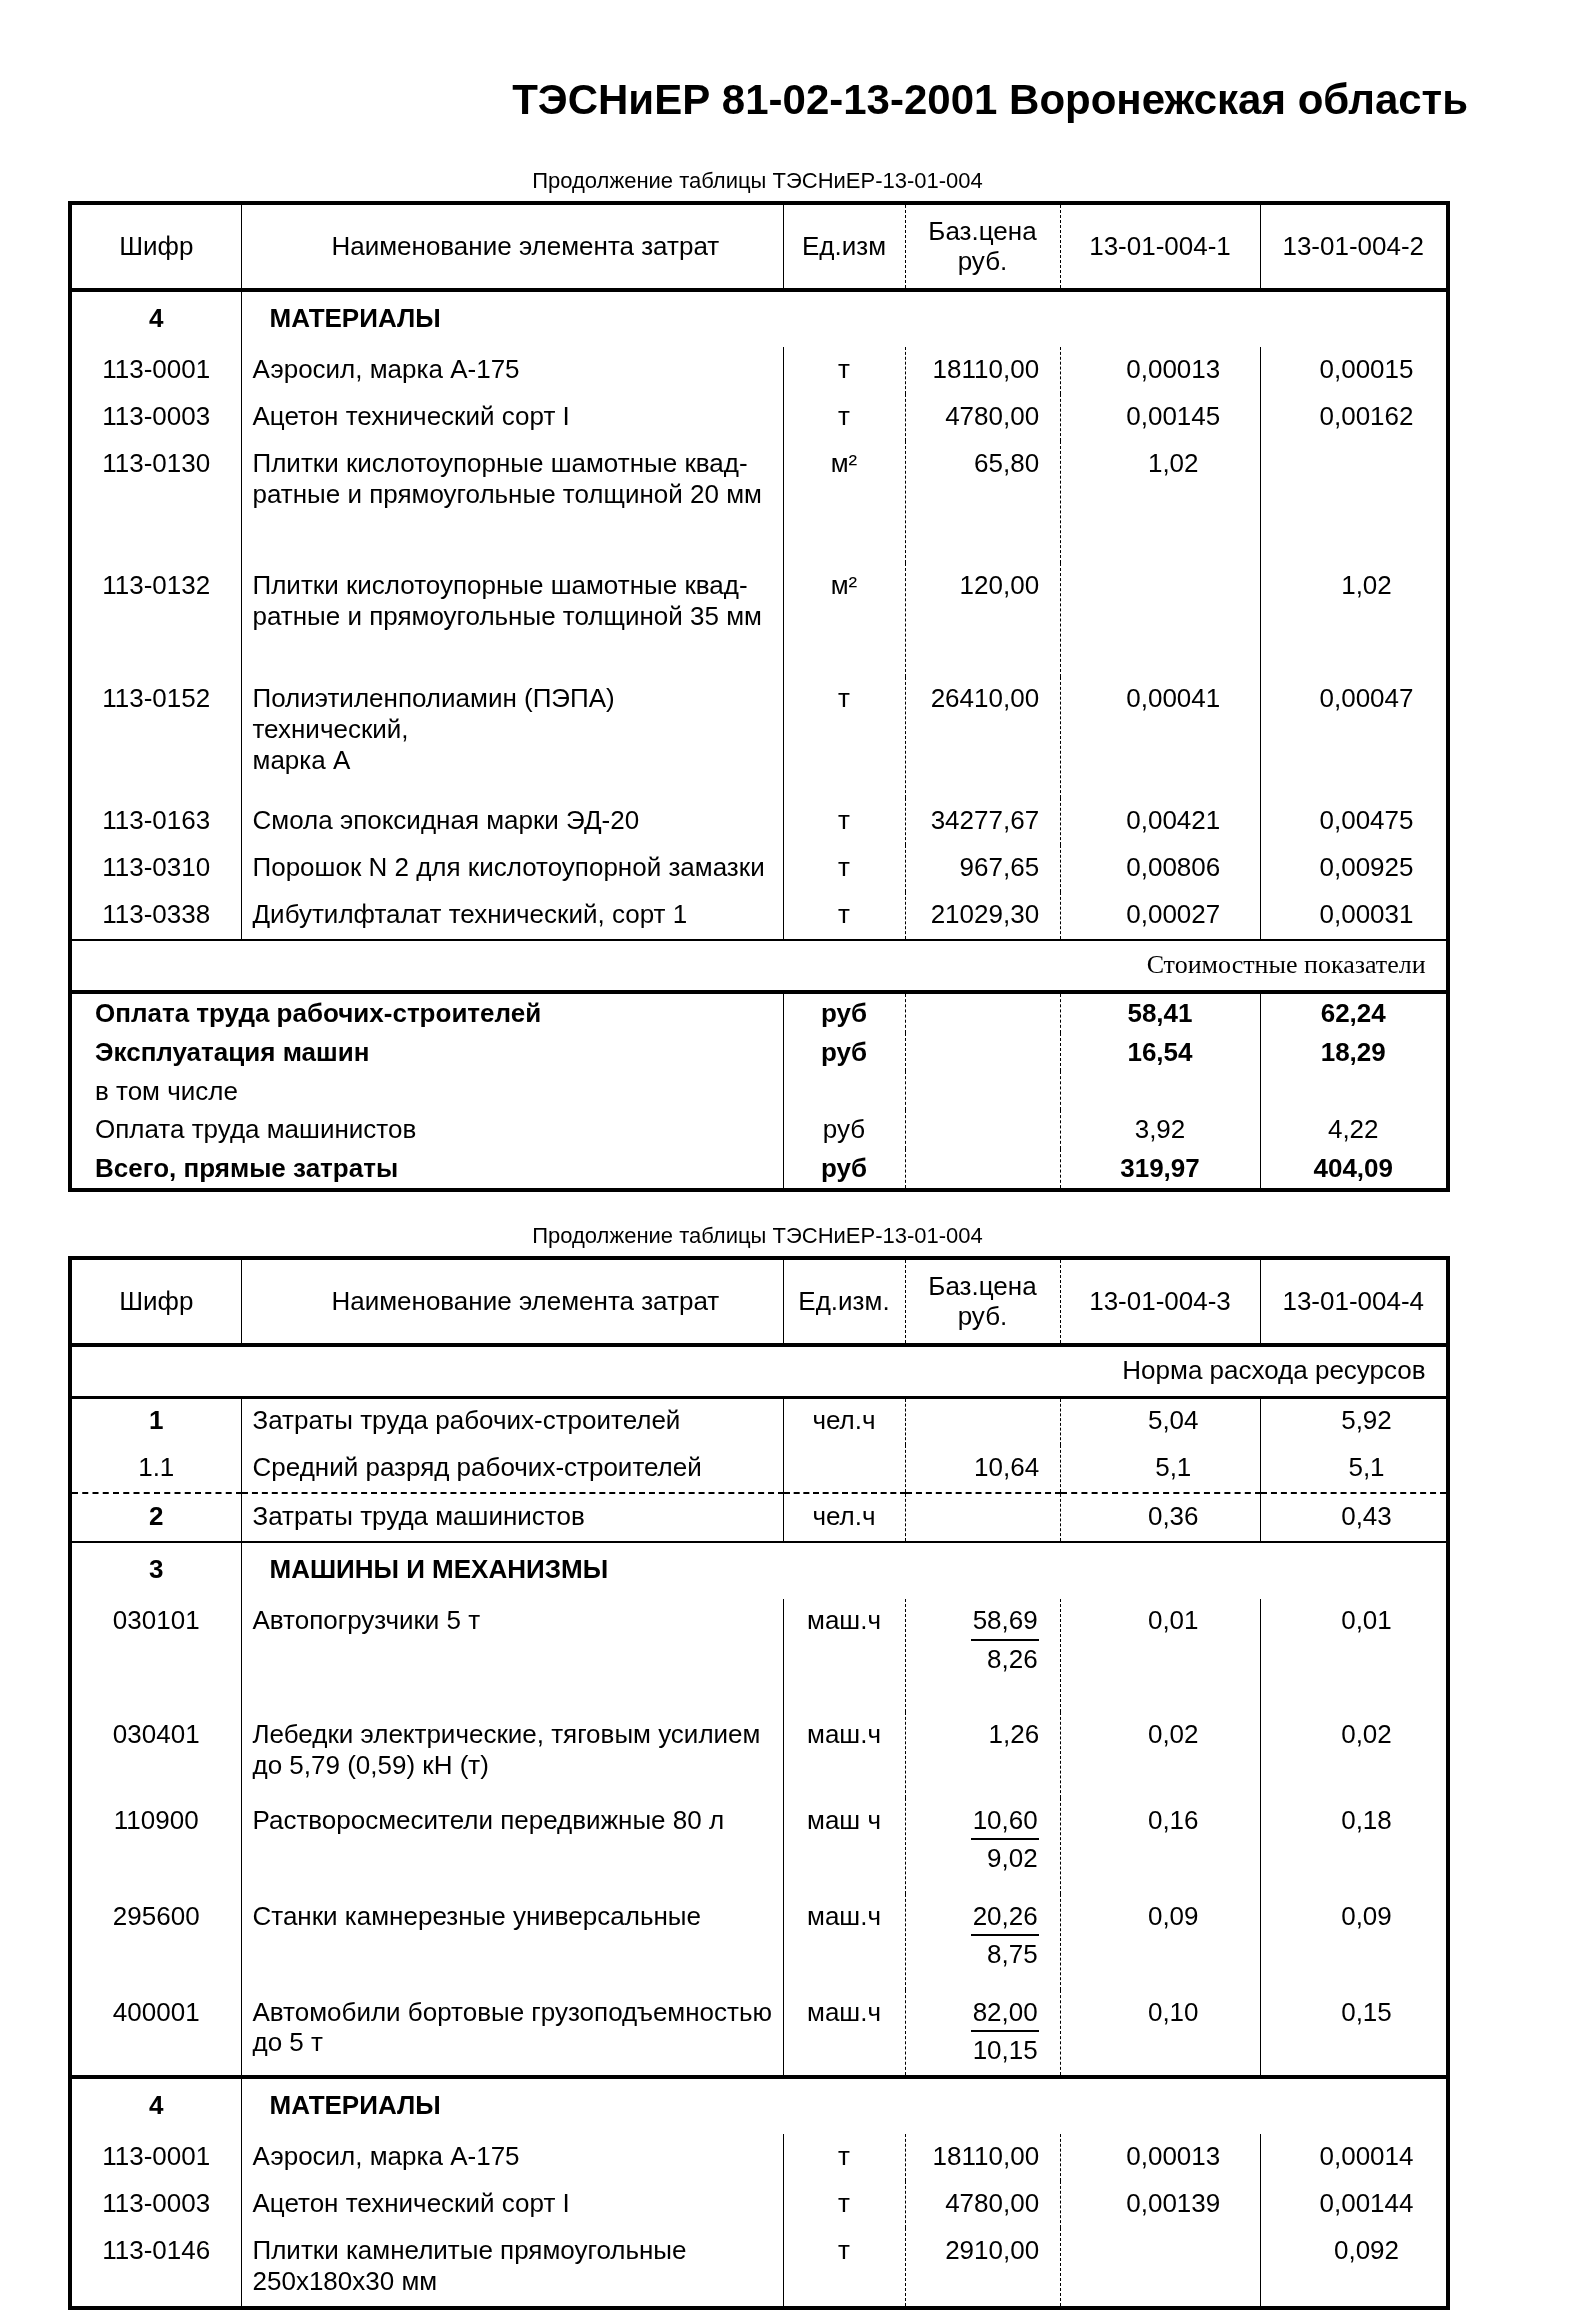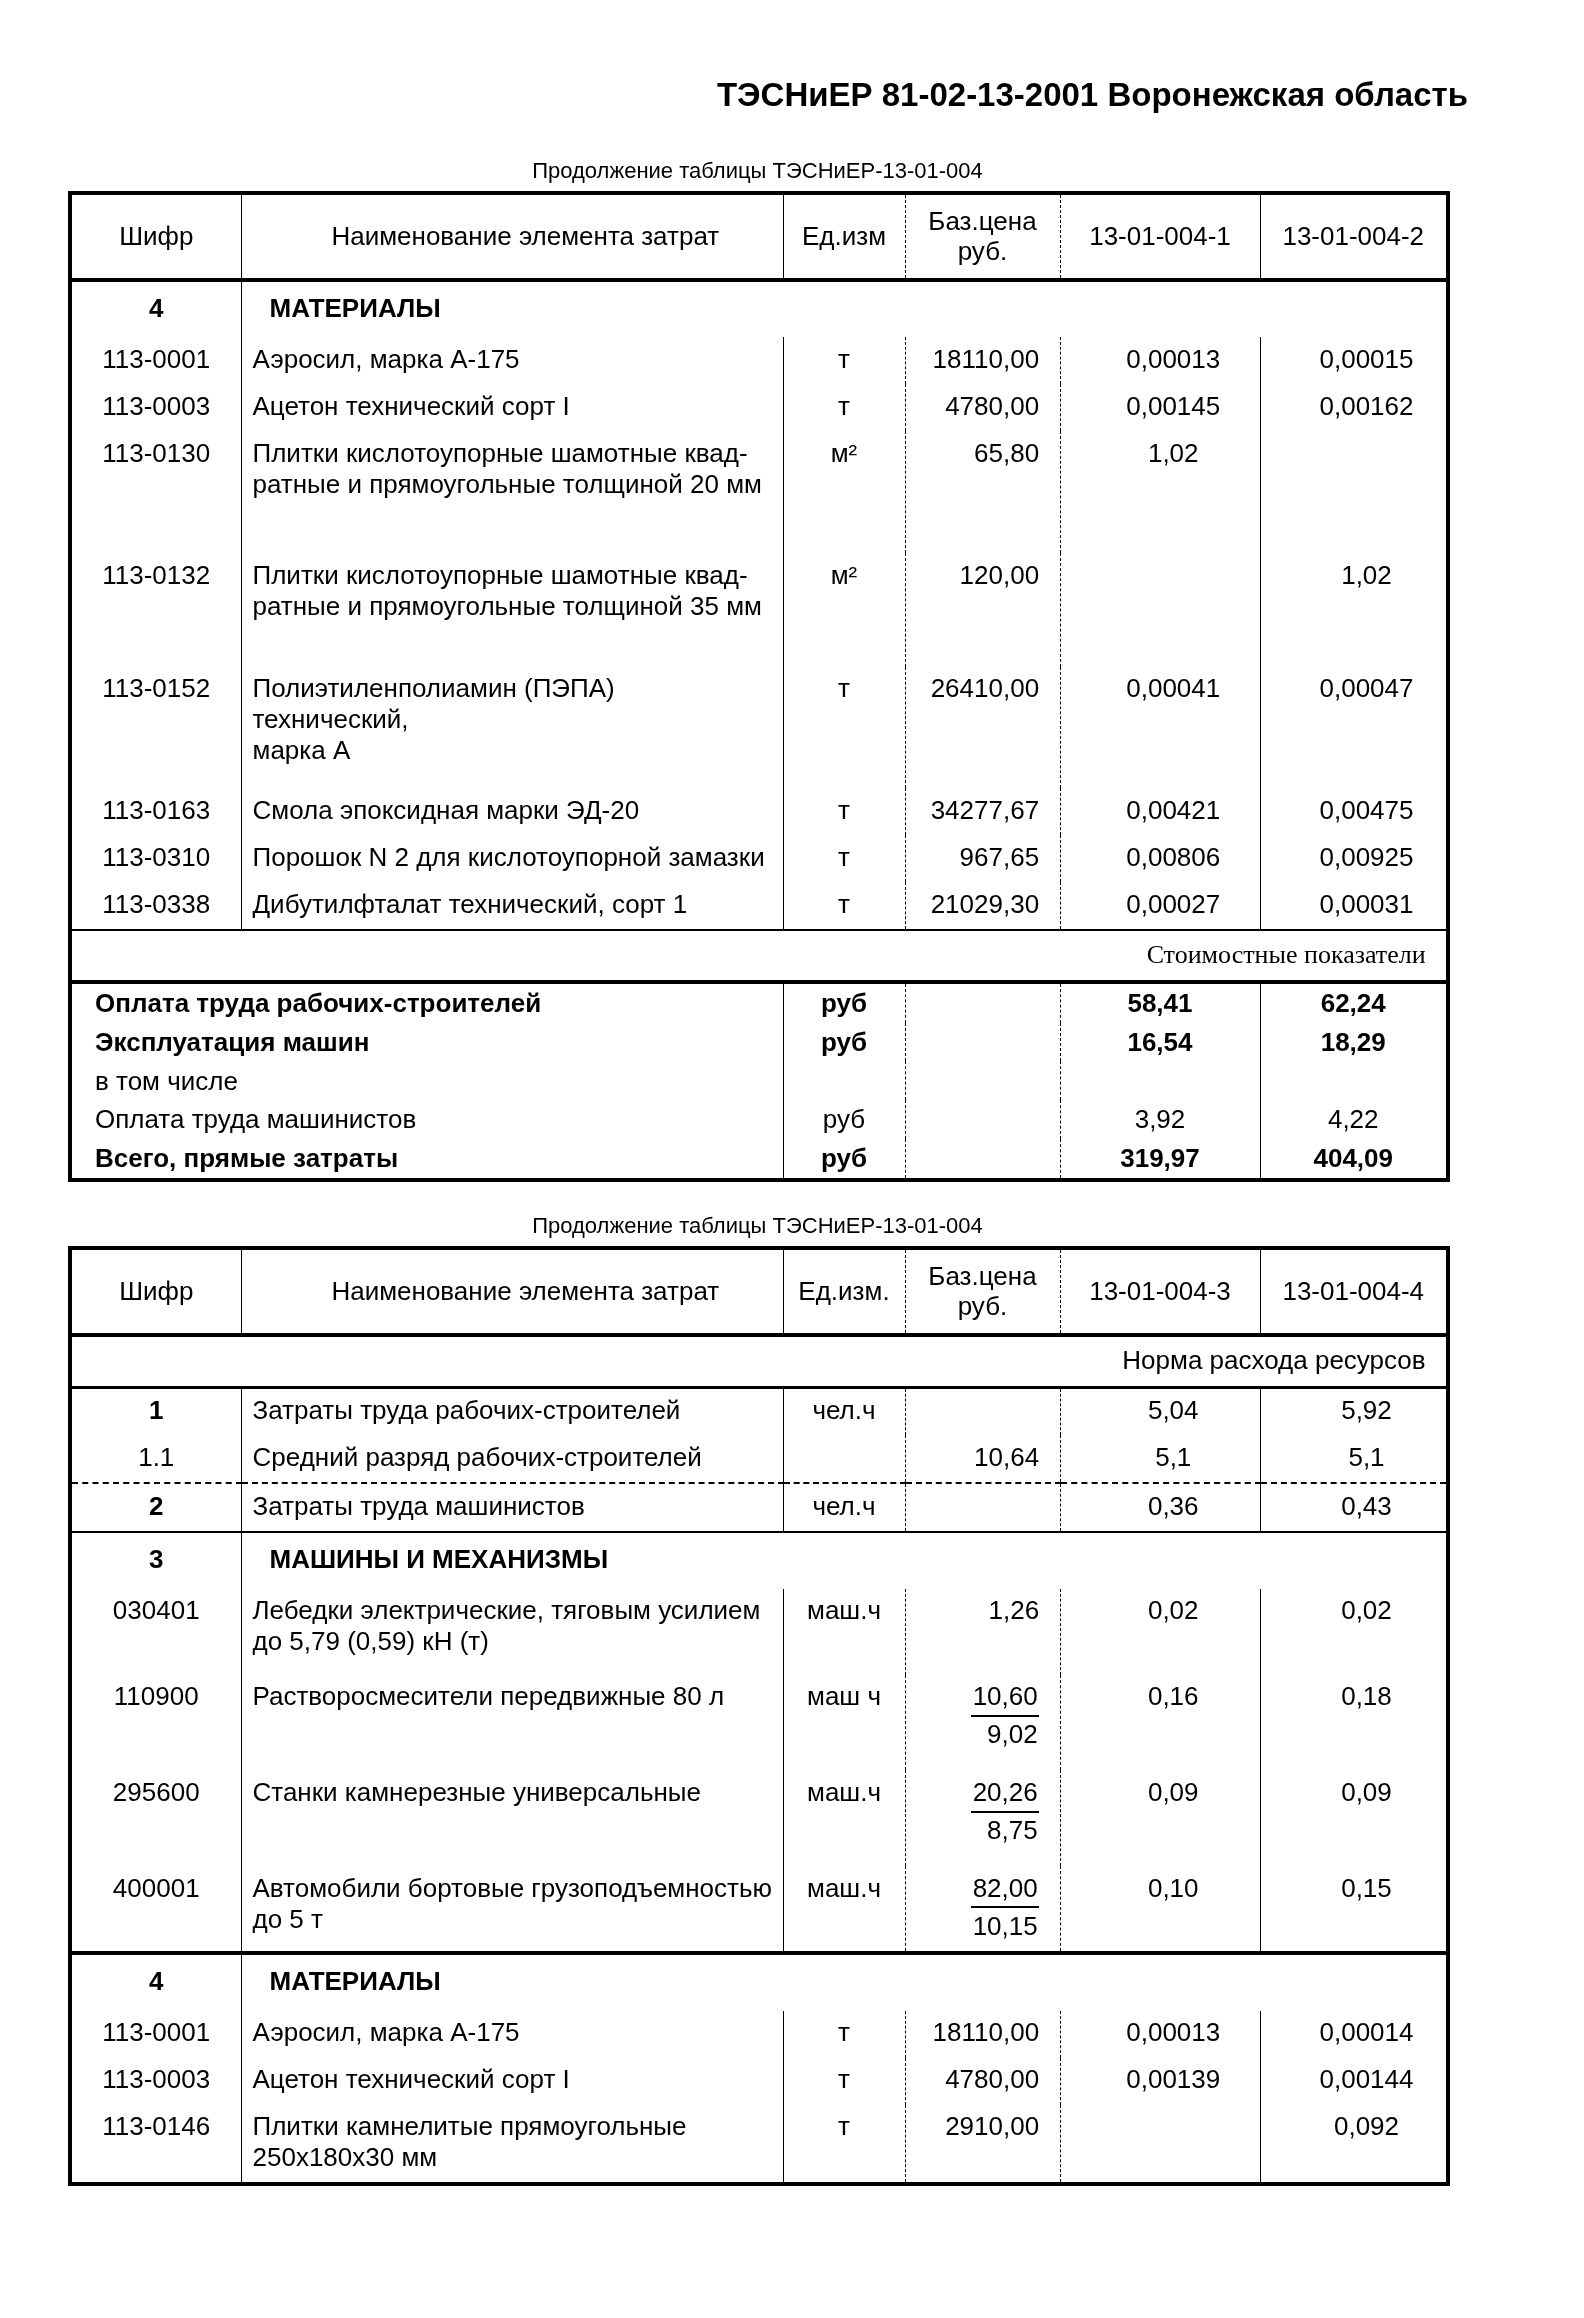--- a/index.html
+++ b/index.html
@@ -8,21 +8,21 @@
     width:1584px;height:2319px;
     background:#ffffff;
     color:#000;
     font-family:"Liberation Sans", sans-serif;
     overflow:hidden;
   }
   .doc-title{
     padding-top:76px;
     padding-right:116px;
     text-align:right;
-    font-size:33px;
+    font-size:42px;
     font-weight:bold;
     letter-spacing:0px;
   }
   .caption{
     width:1379px;
     margin-left:68px;
     text-align:center;
     font-size:22px;
     padding-right:2.7px;
   }
@@ -285,20 +285,28 @@
             <td class="c-name">Затраты труда машинистов</td>
             <td class="c-unit">чел.ч</td>
             <td class="c-price"></td>
             <td class="c-v1">0,36</td>
             <td class="c-v2">0,43</td>
           </tr>
           <tr class="section" data-code="3">
             <td class="c-code">3</td>
             <td class="c-name" colspan="5">МАШИНЫ И МЕХАНИЗМЫ</td>
           </tr>
+          <tr class="item" data-code="030101">
+            <td class="c-code">030101</td>
+            <td class="c-name">Автопогрузчики 5 т</td>
+            <td class="c-unit">маш.ч</td>
+            <td class="c-price"><span class="frac"><span class="top">58,69</span><span class="bot">8,26</span></span></td>
+            <td class="c-v1">0,01</td>
+            <td class="c-v2">0,01</td>
+          </tr>
           <tr class="item" data-code="030401">
             <td class="c-code">030401</td>
             <td class="c-name">Лебедки электрические, тяговым усилием
 до 5,79 (0,59) кН (т)</td>
             <td class="c-unit">маш.ч</td>
             <td class="c-price">1,26</td>
             <td class="c-v1">0,02</td>
             <td class="c-v2">0,02</td>
           </tr>
           <tr class="item" data-code="110900">

